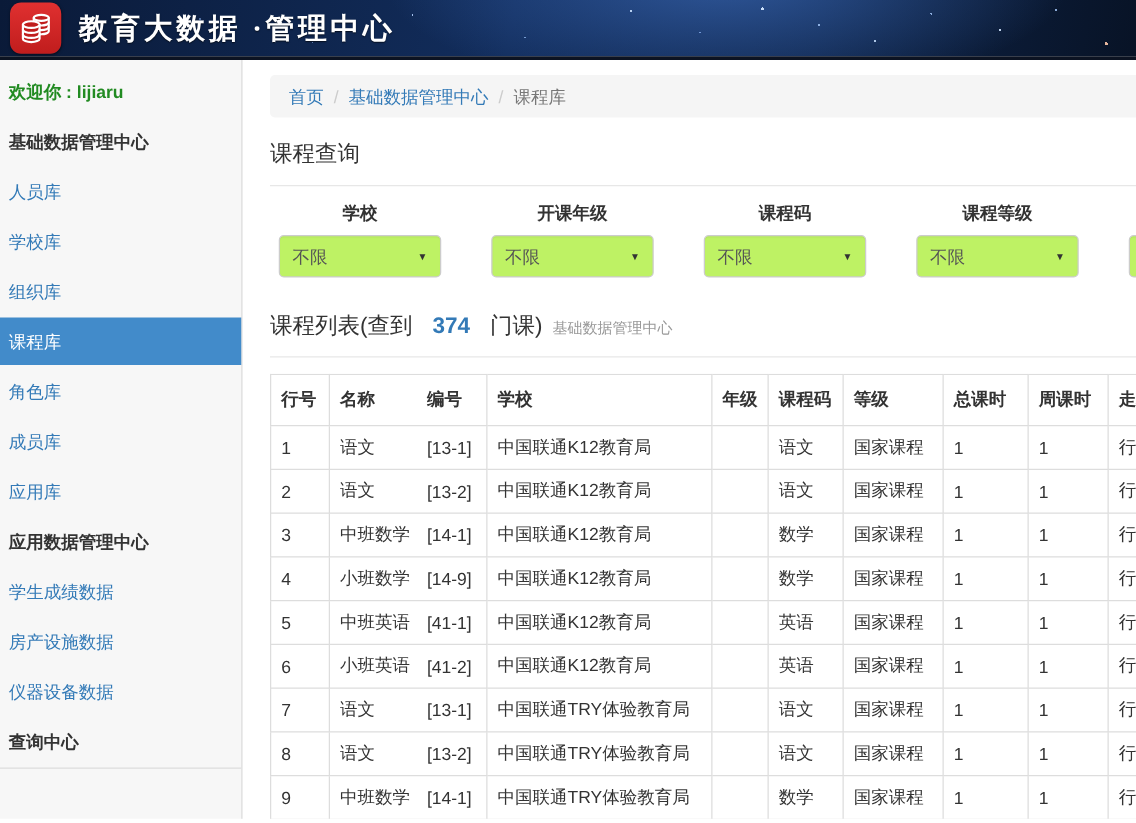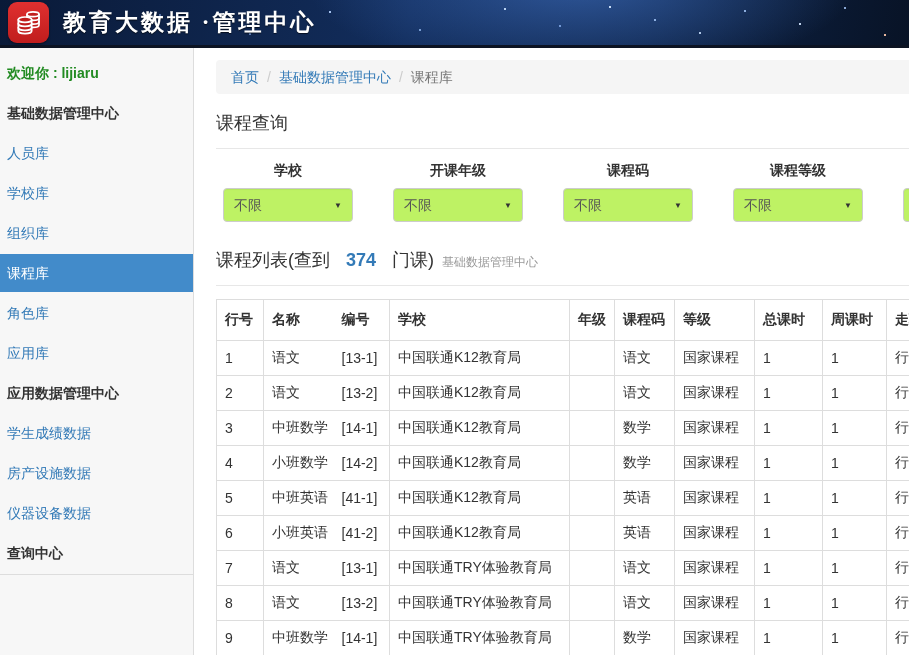--- a/index.html
+++ b/index.html
@@ -111,20 +111,21 @@
 <div class="layout">
   <aside class="sidebar">
     <div class="side-item welcome">欢迎你 : lijiaru</div>
     <nav id="sidebar-nav">
         <div class="side-item heading">基础数据管理中心</div>
         <div class="side-item link">人员库</div>
         <div class="side-item link">学校库</div>
         <div class="side-item link">组织库</div>
         <div class="side-item link active">课程库</div>
         <div class="side-item link">角色库</div>
+        <div class="side-item link">成员库</div>
         <div class="side-item link">应用库</div>
         <div class="side-item heading">应用数据管理中心</div>
         <div class="side-item link">学生成绩数据</div>
         <div class="side-item link">房产设施数据</div>
         <div class="side-item link">仪器设备数据</div>
         <div class="side-item heading">查询中心</div>
       </nav>
     <div class="side-divider"></div>
   </aside>
 
@@ -222,21 +223,21 @@
                 <td></td>
                 <td>数学</td>
                 <td>国家课程</td>
                 <td>1</td>
                 <td>1</td>
                 <td>行政班</td>
               </tr>
               <tr>
                 <td>4</td>
                 <td>小班数学</td>
-                <td>[14-2]</td>
+                <td>[14-9]</td>
                 <td>中国联通K12教育局</td>
                 <td></td>
                 <td>数学</td>
                 <td>国家课程</td>
                 <td>1</td>
                 <td>1</td>
                 <td>行政班</td>
               </tr>
               <tr>
                 <td>5</td>

